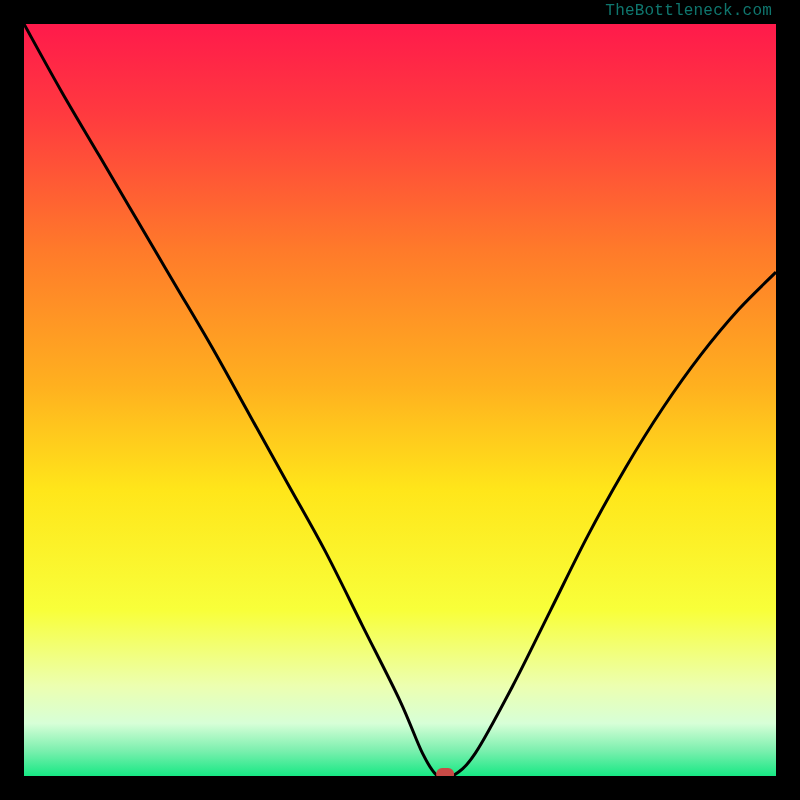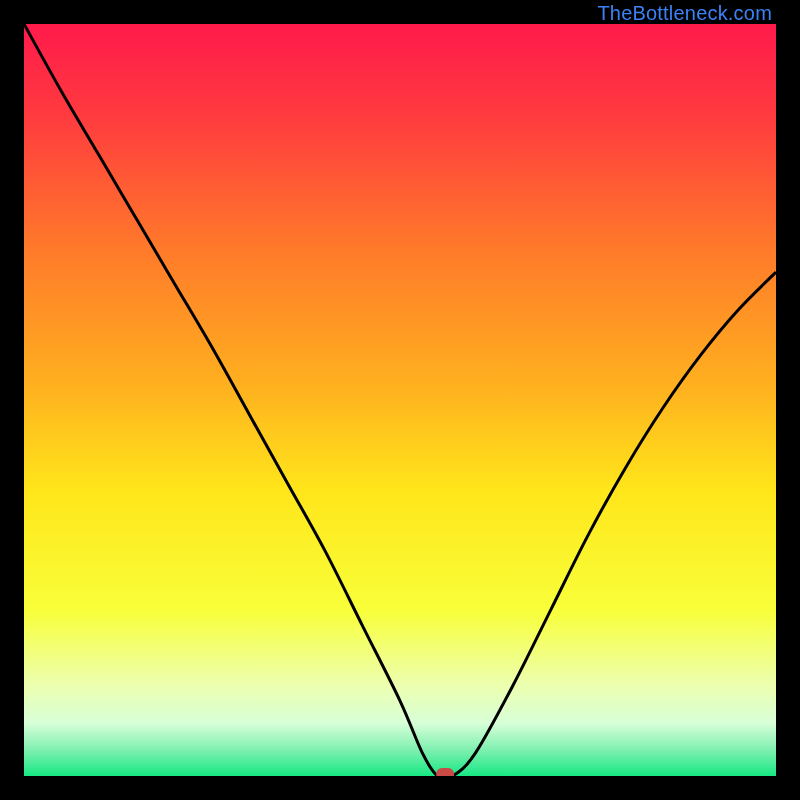--- a/index.html
+++ b/index.html
@@ -15,23 +15,23 @@
     left: 24px;
     top: 24px;
     width: 752px;
     height: 752px;
     background: #000;
   }
   .watermark {
     position: absolute;
     top: 2px;
     right: 28px;
-    font-family: Liberation Sans, sans-serif;
-    font-size: 20px;
-    color: #3b82f6;
+    font-family: Liberation Mono, monospace;
+    font-size: 16px;
+    color: #0f766e;
     letter-spacing: 0.2px;
   }
   svg {
     position: absolute;
     left: 24px;
     top: 24px;
     width: 752px;
     height: 752px;
   }
 </style>

